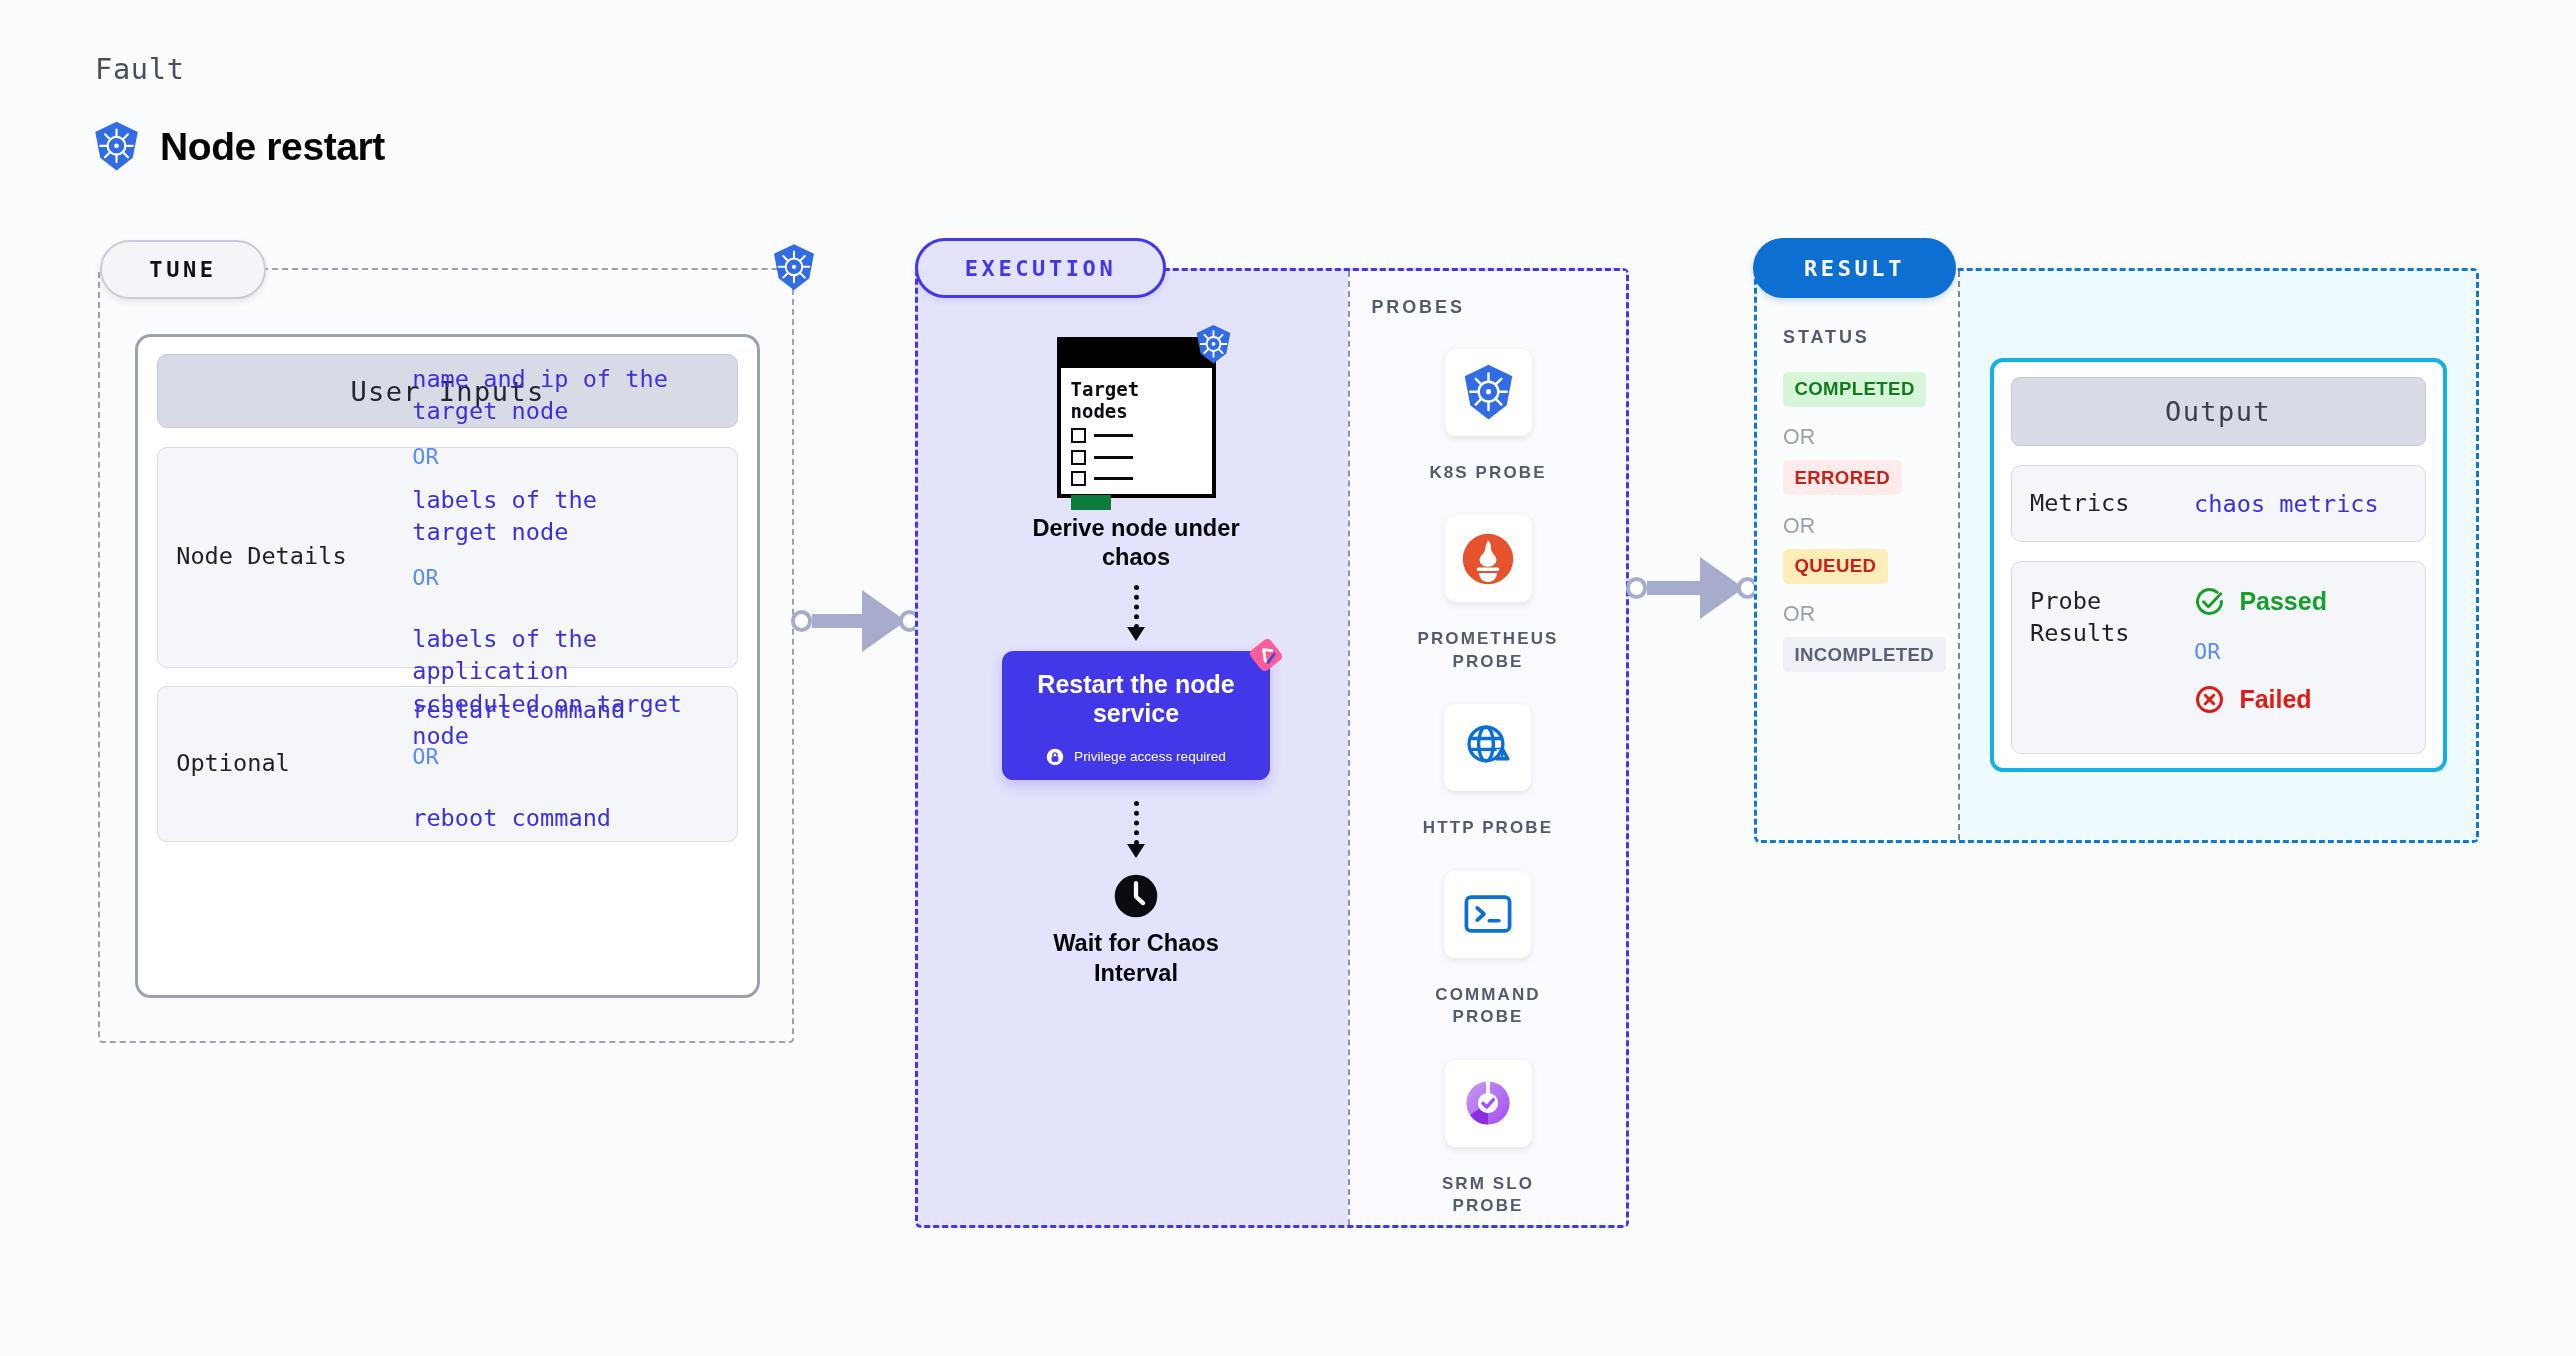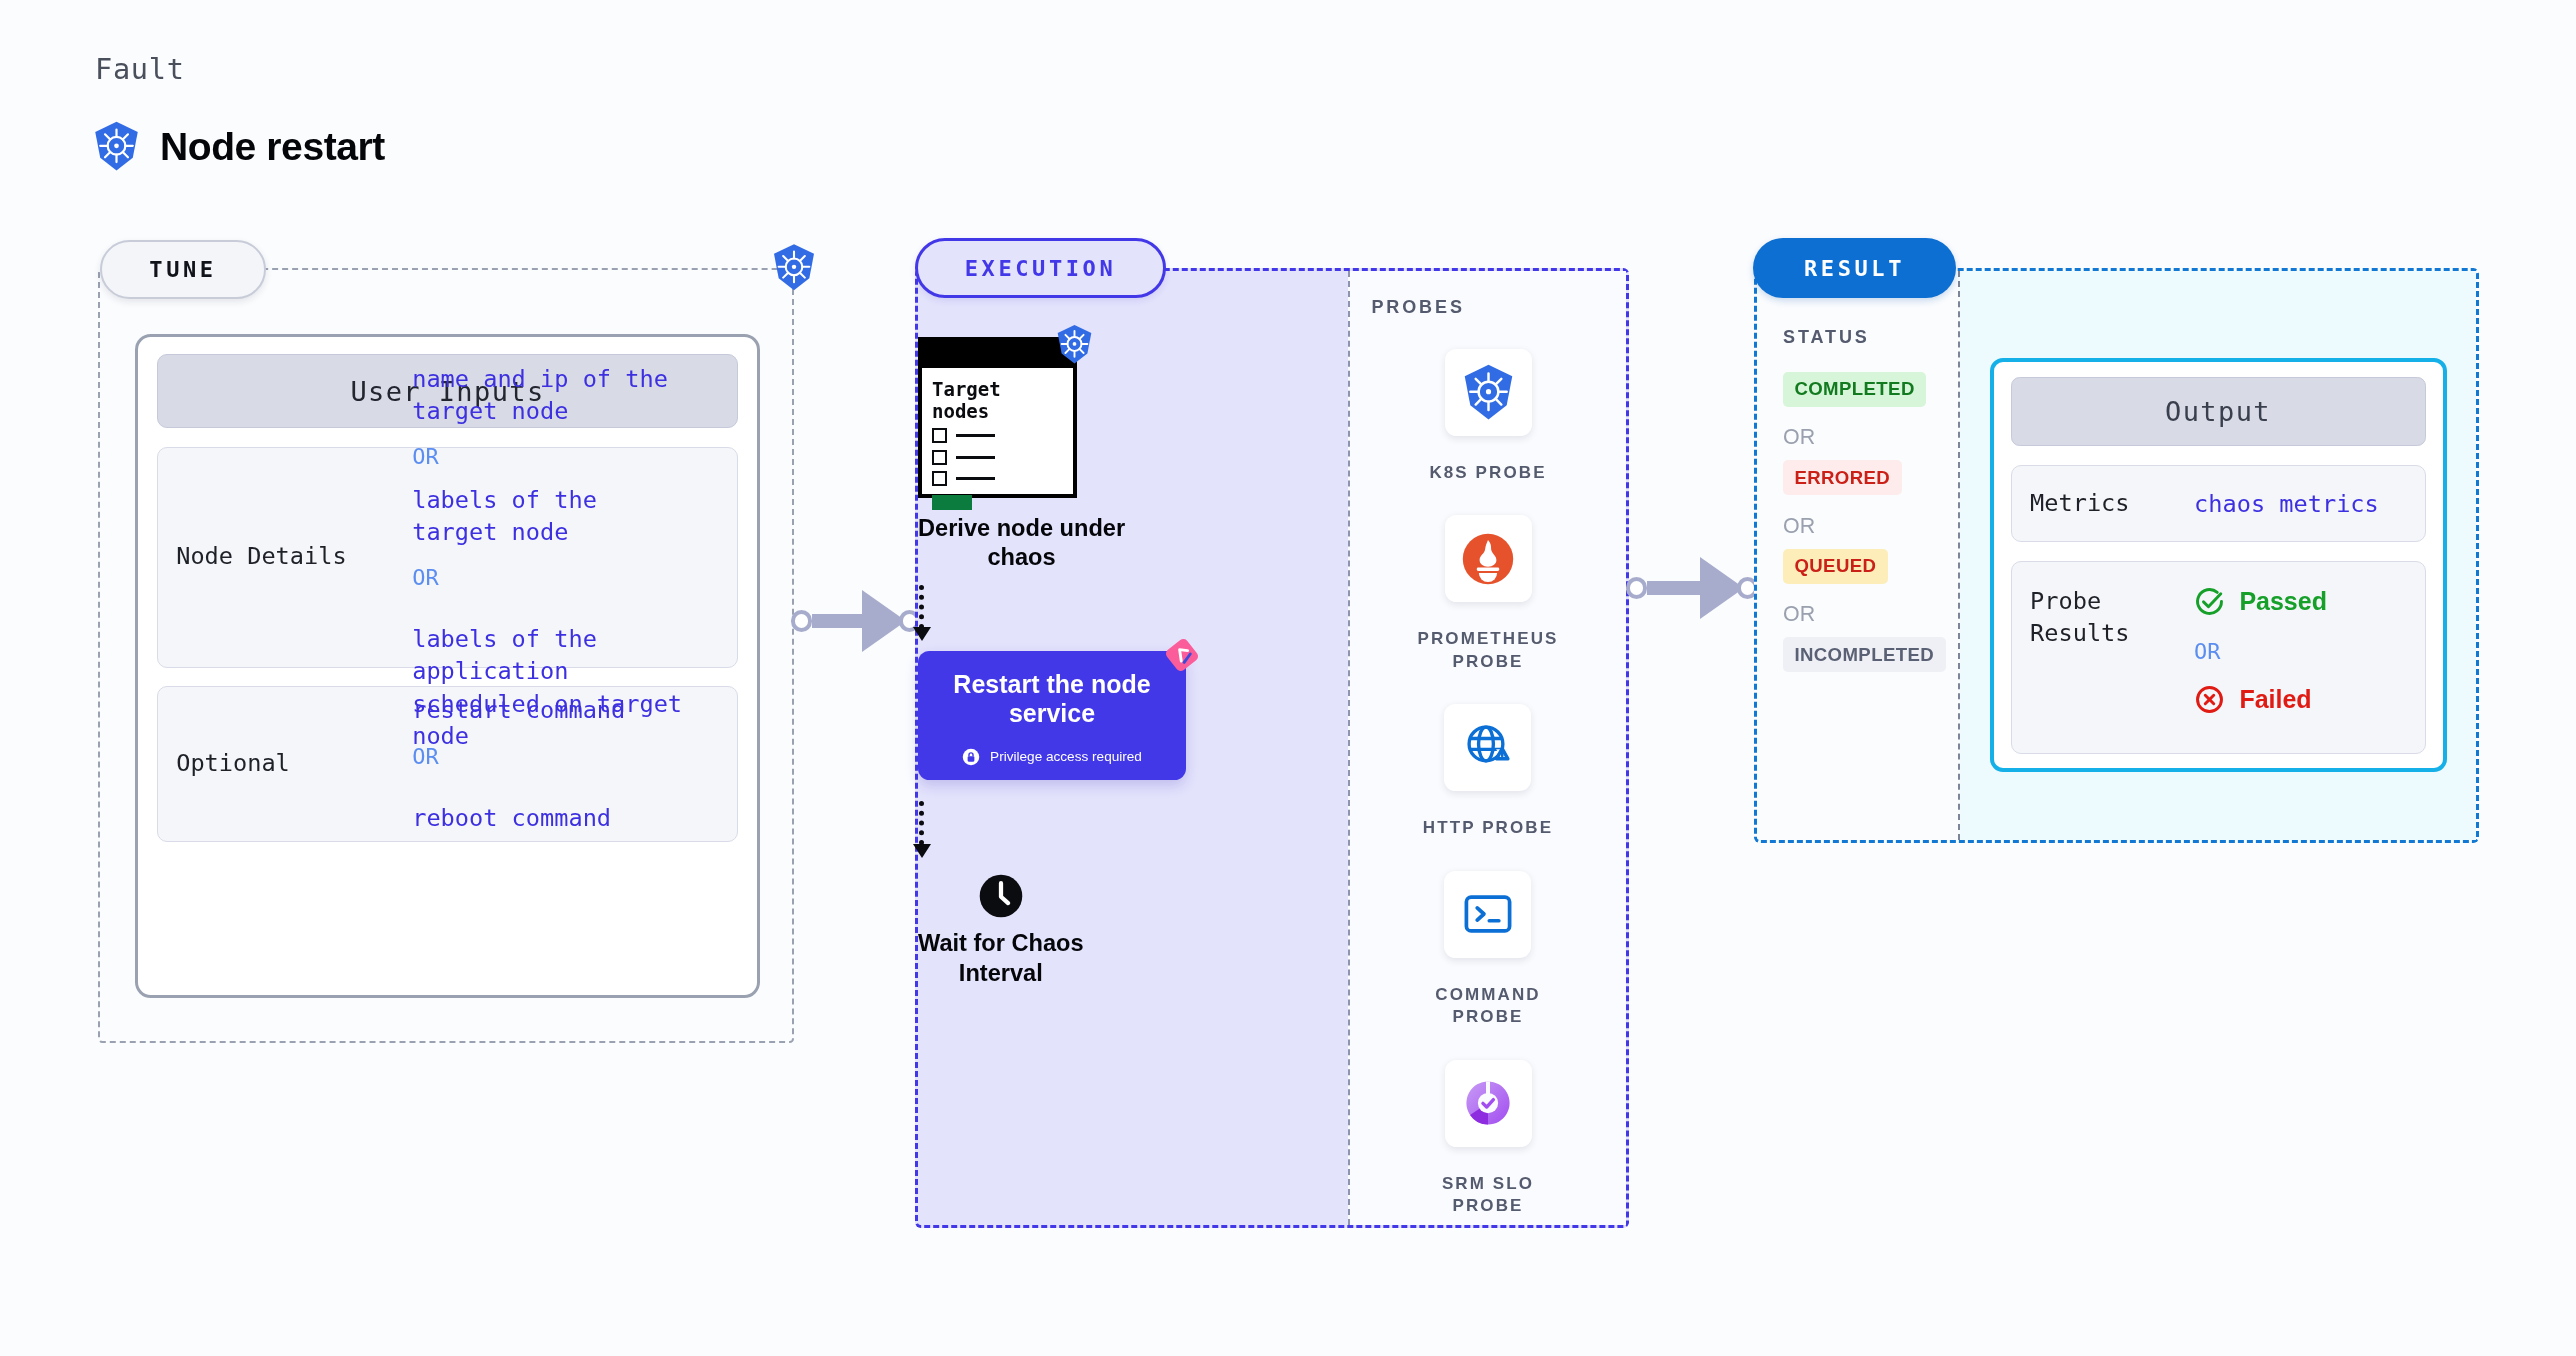--- a/index.html
+++ b/index.html
@@ -94,21 +94,21 @@
     left: 915px; top: 268px; width: 714px; height: 960px;
     border: 3.6px dashed #4338e8; border-radius: 5.7px; background: #e4e3fc;
   }
   #exec-badge {
     left: 915px; top: 238px; width: 251px; height: 60px;
     background: #e4e3fc; border: 3.6px solid #4338e8; color: #4338e8;
     box-shadow: 0 2.9px 7.1px rgba(40,30,180,.10);
   }
   .exec-inner {
     position: absolute; left: 0; top: 0; width: 436px; height: 100%;
-    display: flex; flex-direction: column; align-items: flex-start; padding-top: 66px;
+    display: flex; flex-direction: column; align-items: center; padding-top: 66px;
   }
   .node-card {
     position: relative; width: 159px; height: 161px;
     background: #ffffff; border: 4.3px solid #000000;
   }
   .node-card-bar { height: 27px; background: #000000; }
   .node-card-body { padding: 11.4px 10px 0 10px; }
   .node-card-title {
     font-family: "DejaVu Sans Mono", monospace; font-weight: 700;
     font-size: 19px; line-height: 1.12; color: #0b0c10;

